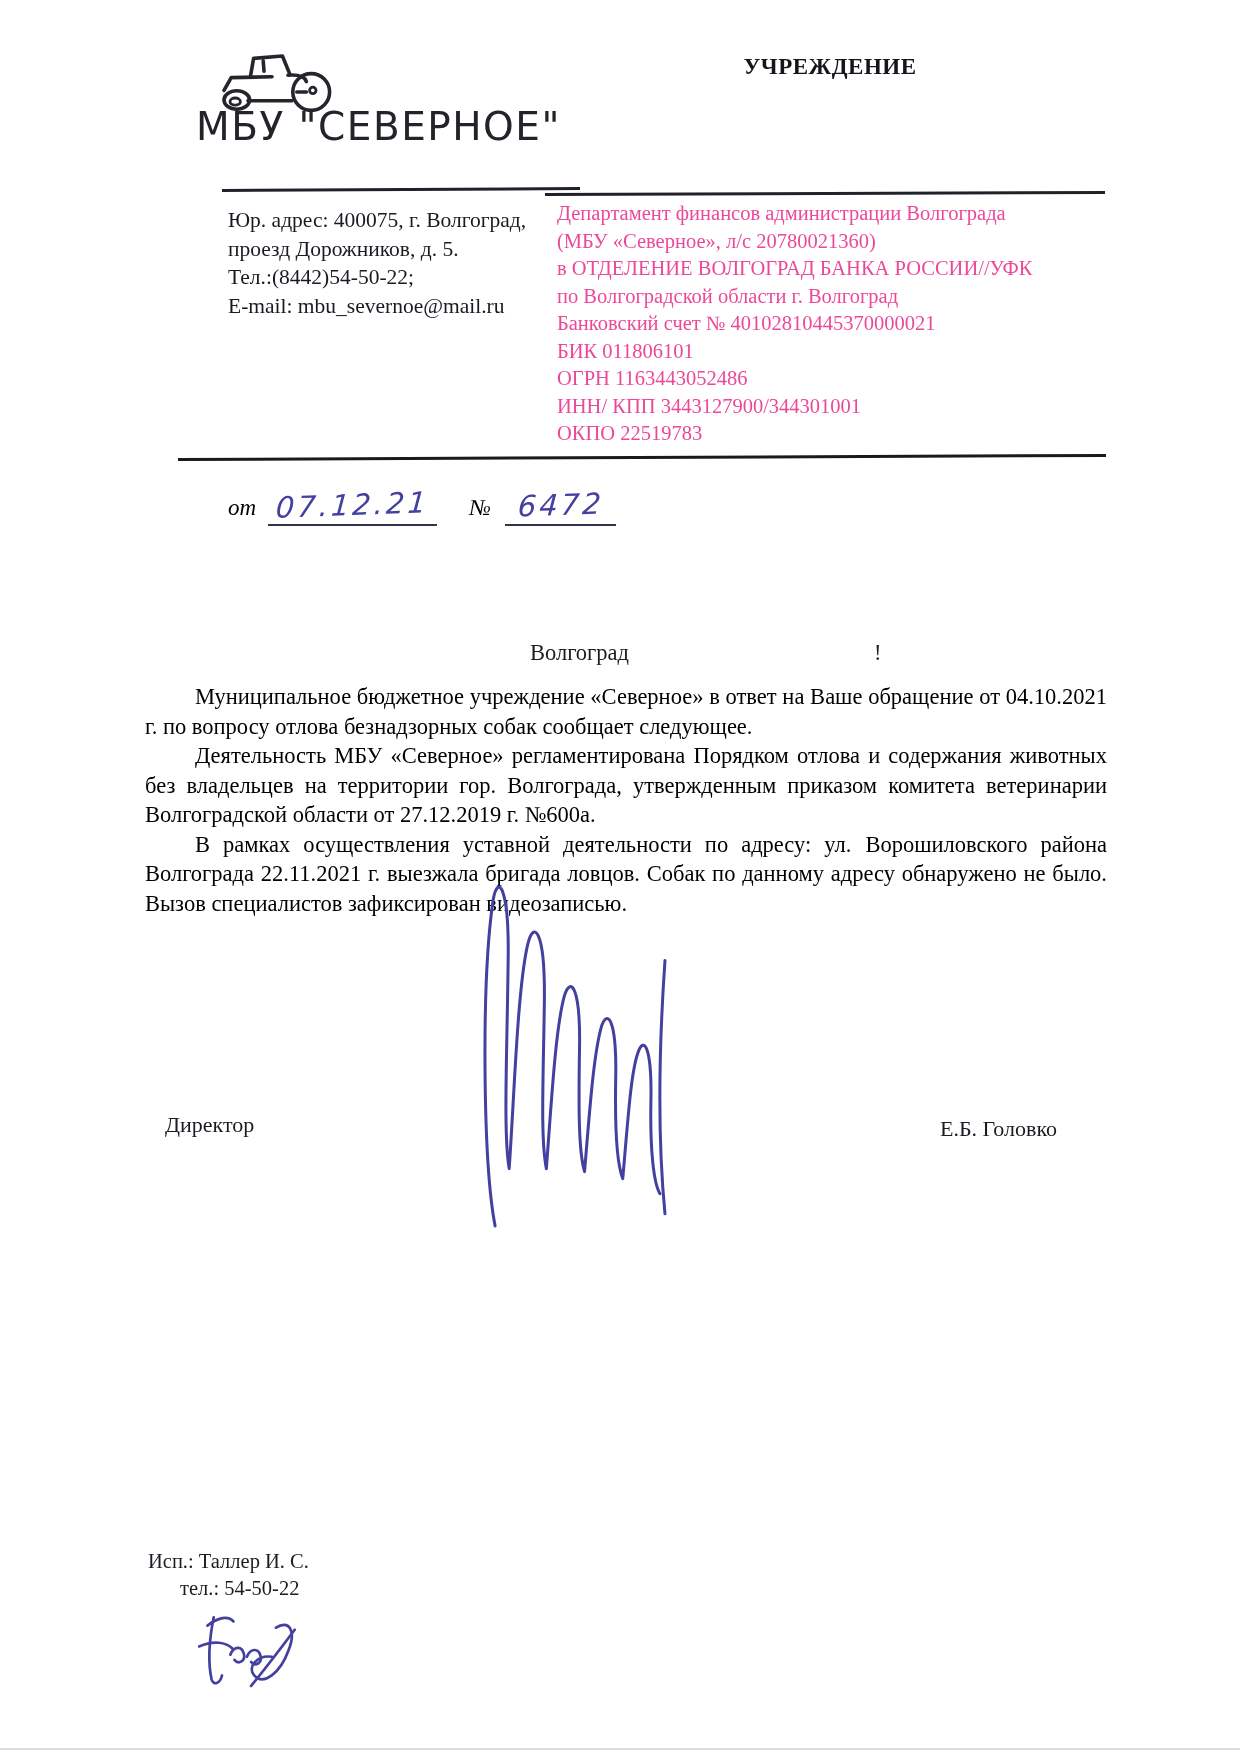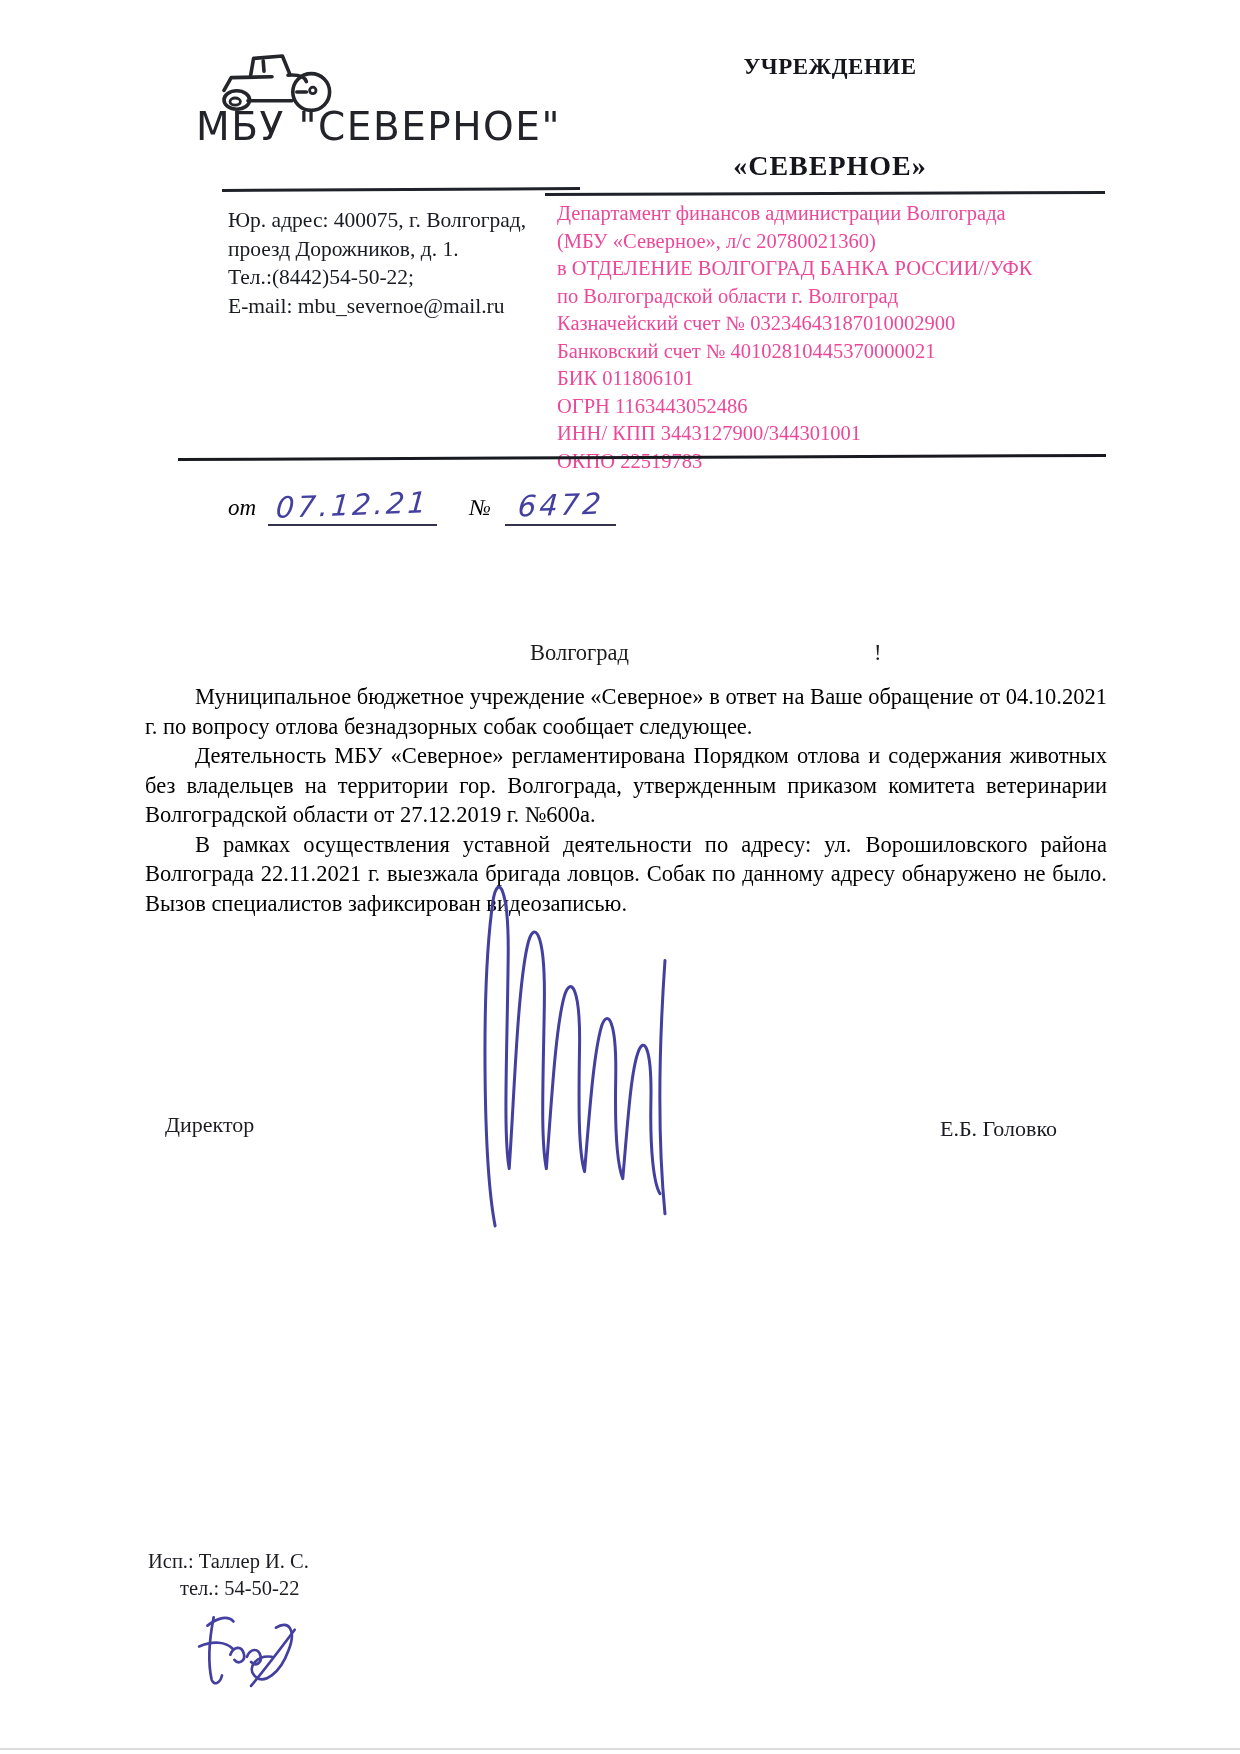--- a/index.html
+++ b/index.html
@@ -118,37 +118,35 @@
     <path d="M212 100 L236 100"></path>
     <circle cx="252" cy="96" r="8" stroke-width="7"></circle>
 
     <path d="M90 122 L200 122"></path>
   </svg>
   <div class="logo-text">МБУ "СЕВЕРНОЕ"</div>
   <div class="rule-left"></div>
 
   <div class="addr-block">
     <div>Юр. адрес: 400075, г. Волгоград,</div>
-    <div>проезд Дорожников, д. 1.</div>
+    <div>проезд Дорожников, д. 5.</div>
     <div>Тел.:(8442)54-50-22;</div>
     <div>E-mail: mbu_severnoe@mail.ru</div>
   </div>
 
   <div class="org-name">
     <div>УЧРЕЖДЕНИЕ</div>
   </div>
-  <div class="org-quoted">«СЕВЕРНОЕ»</div>
   <div class="rule-right"></div>
 
   <div class="bank-block">
     <div>Департамент финансов администрации Волгограда</div>
     <div>(МБУ «Северное», л/с 20780021360)</div>
     <div>в ОТДЕЛЕНИЕ ВОЛГОГРАД БАНКА РОССИИ//УФК</div>
     <div>по Волгоградской области г. Волгоград</div>
-    <div>Казначейский счет № 03234643187010002900</div>
     <div>Банковский счет № 40102810445370000021</div>
     <div>БИК 011806101</div>
     <div>ОГРН 1163443052486</div>
     <div>ИНН/ КПП 3443127900/344301001</div>
     <div>ОКПО 22519783</div>
   </div>
 
   <div class="rule-long"></div>
 
   <div class="ref-line">

